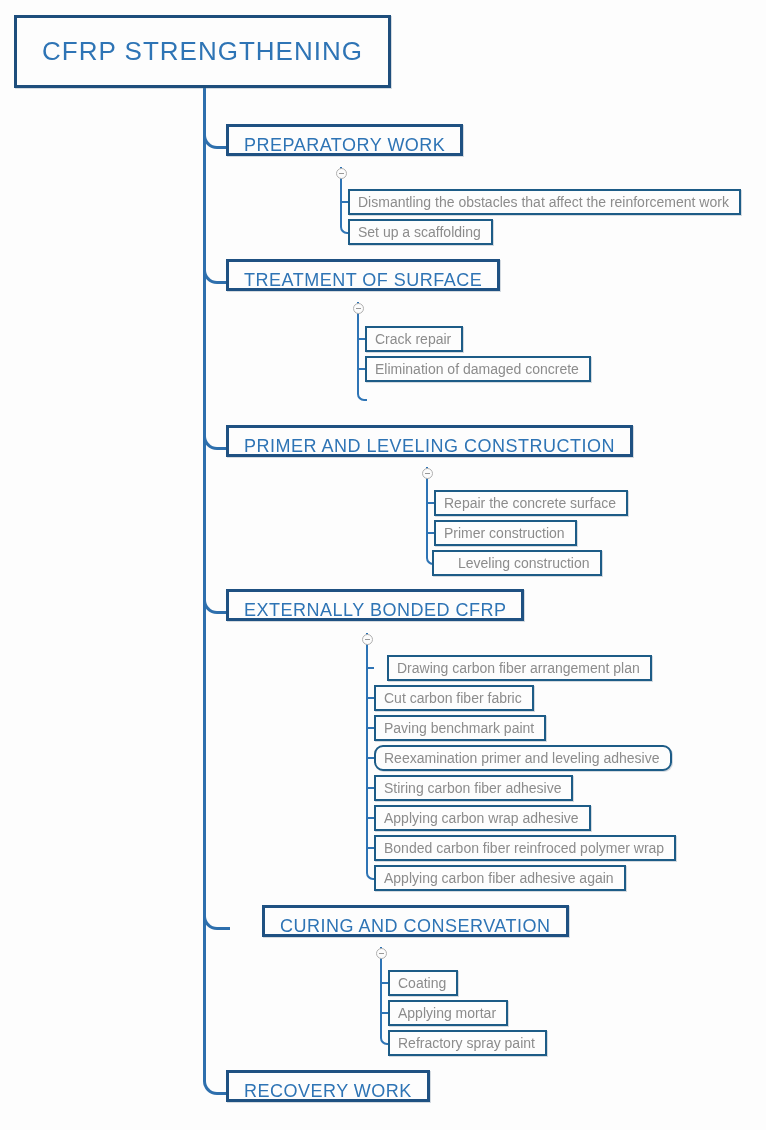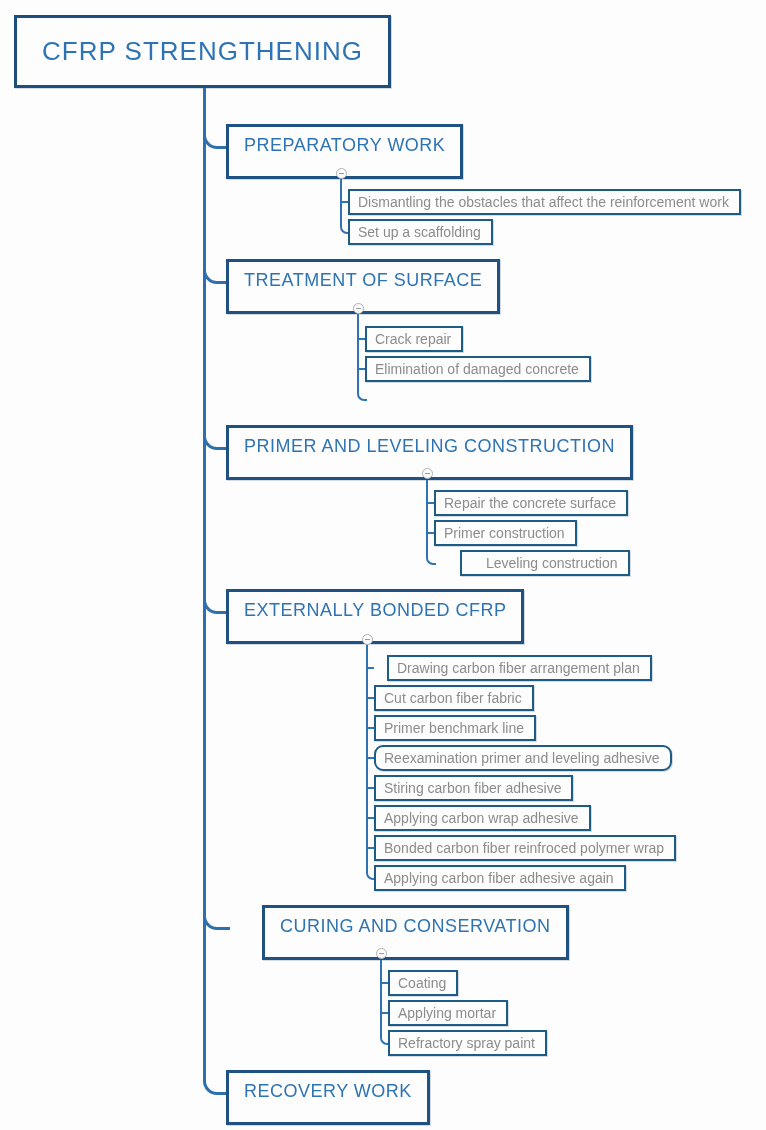--- a/index.html
+++ b/index.html
@@ -37,21 +37,21 @@
   .collapse .minus{width:5px;height:1px;background:#999;}
   
   .root-box{
     position:absolute;left:14px;top:15px;width:377px;height:73px;
     box-sizing:border-box;border:3px solid #1e4e7c;background:#fdfdfd;
     display:flex;align-items:center;justify-content:center;
     font-size:26px;color:#2e74b5;letter-spacing:1px;z-index:2;
     box-shadow:1px 1px 0 rgba(90,115,140,.25);white-space:nowrap;
   }
   .branch-box{
-    position:absolute;left:226px;height:55px;box-sizing:border-box;
+    position:absolute;left:226px;height:32px;box-sizing:border-box;
     border:3px solid #1f5182;background:#fdfdfd;
     line-height:36px;padding:0 15px;font-size:18px;color:#2e74b5;
     letter-spacing:.5px;white-space:nowrap;z-index:2;
     box-shadow:1px 1px 0 rgba(90,115,140,.25);
   }
   .sub-box{
     position:absolute;height:26px;box-sizing:border-box;
     border:2px solid #1d5c87;background:#fdfdfd;
     line-height:22px;padding:0 10px 0 8px;font-size:14px;color:#8c8c8c;
     white-space:nowrap;z-index:2;
@@ -125,25 +125,25 @@
   <div class="branch-box" style="top:1070px;">RECOVERY WORK</div>
 
   <div class="sub-box" style="left:348px;top:189px;">Dismantling the obstacles that affect the reinforcement work</div>
   <div class="sub-box" style="left:348px;top:219px;">Set up a scaffolding</div>
 
   <div class="sub-box" style="left:365px;top:326px;">Crack repair</div>
   <div class="sub-box" style="left:365px;top:356px;">Elimination of damaged concrete</div>
 
   <div class="sub-box" style="left:434px;top:490px;">Repair the concrete surface</div>
   <div class="sub-box" style="left:434px;top:520px;">Primer construction</div>
-  <div class="sub-box" style="left:460px;top:550px;padding-left:24px;">Leveling construction</div>
+  <div class="sub-box" style="left:432px;top:550px;padding-left:24px;">Leveling construction</div>
 
   <div class="sub-box" style="left:374px;top:655px;margin-left:13px;">Drawing carbon fiber arrangement plan</div>
   <div class="sub-box" style="left:374px;top:685px;">Cut carbon fiber fabric</div>
-  <div class="sub-box" style="left:374px;top:715px;">Primer benchmark line</div>
+  <div class="sub-box" style="left:374px;top:715px;">Paving benchmark paint</div>
   <div class="sub-box" style="left:374px;top:745px;border-radius:9px;">Reexamination primer and leveling adhesive</div>
   <div class="sub-box" style="left:374px;top:775px;">Stiring carbon fiber adhesive</div>
   <div class="sub-box" style="left:374px;top:805px;">Applying carbon wrap adhesive</div>
   <div class="sub-box" style="left:374px;top:835px;">Bonded carbon fiber reinfroced polymer wrap</div>
   <div class="sub-box" style="left:374px;top:865px;">Applying carbon fiber adhesive again</div>
 
   <div class="sub-box" style="left:388px;top:970px;">Coating</div>
   <div class="sub-box" style="left:388px;top:1000px;">Applying mortar</div>
   <div class="sub-box" style="left:388px;top:1030px;">Refractory spray paint</div>
 

